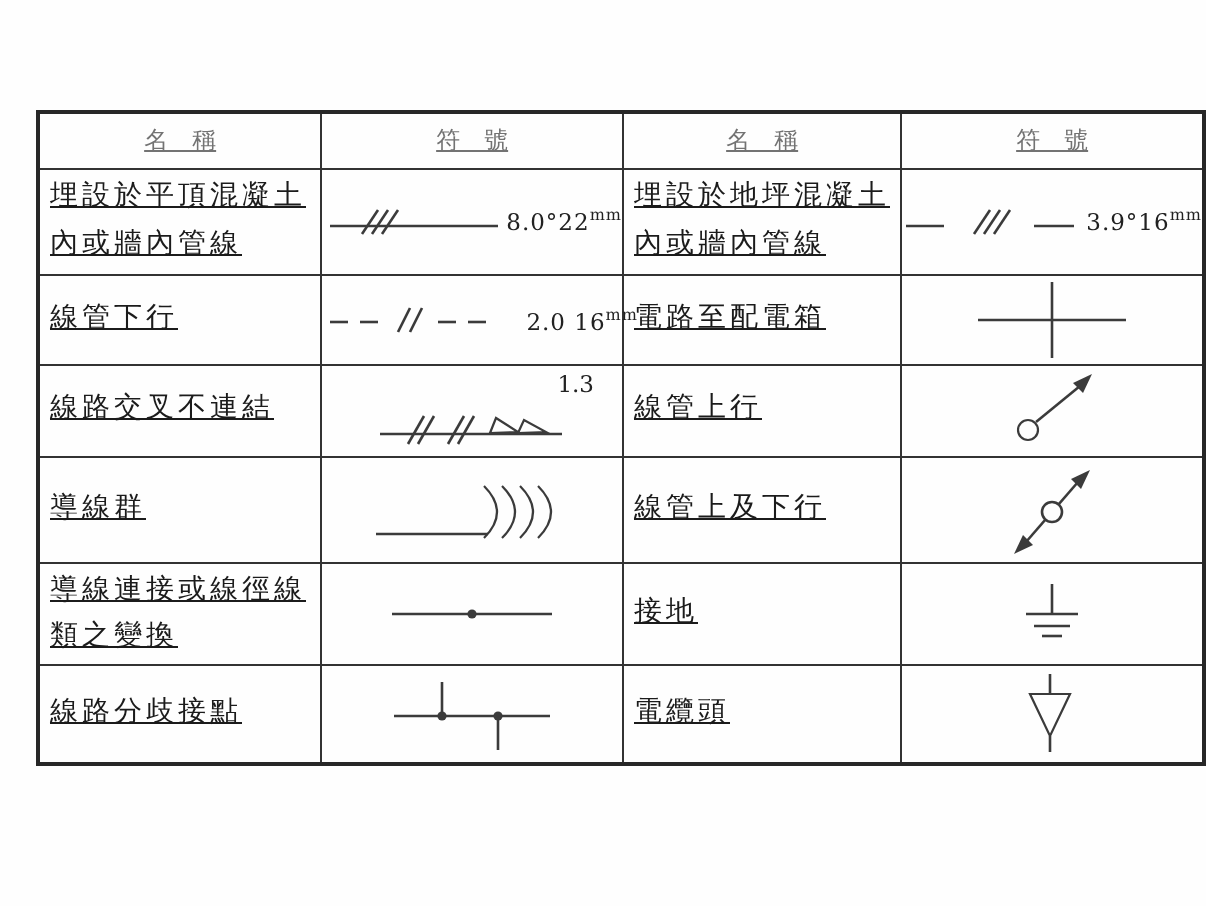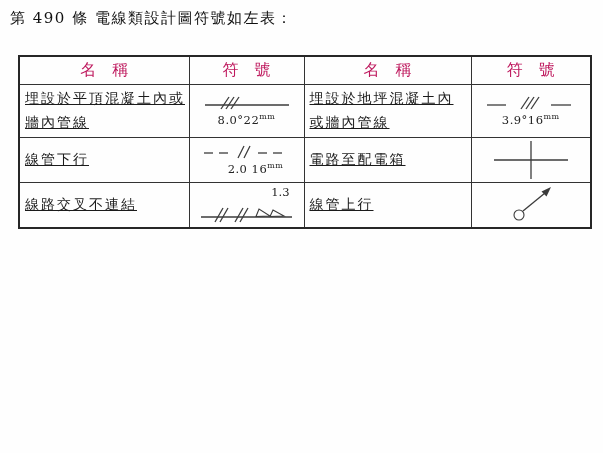--- a/index.html
+++ b/index.html
@@ -2,39 +2,38 @@
 <html><head>
 <meta charset="utf-8">
 <style>
   * { margin:0; padding:0; box-sizing:border-box; }
   body { background:#fff; font-family:"DejaVu Serif","Liberation Serif",serif; color:#1b1b1b; }
   .page { position:relative; width:603px; height:453px; background:#fefefe; overflow:hidden; }
   .title { position:absolute; left:10px; top:9px; font-size:15px; letter-spacing:1.5px; color:#111; }
   table.sym-table { position:absolute; left:18px; top:55px; border-collapse:collapse; table-layout:fixed;
                     border:2px solid #272727; }
   .sym-table th, .sym-table td { border:1px solid #333; vertical-align:middle; }
-  .sym-table th { font-size:16px; font-weight:normal; text-align:center; height:28px; color:#be185d; }
+  .sym-table th { font-size:12px; font-weight:normal; text-align:center; height:28px; color:#737373;text-decoration:underline; }
   td.name { font-size:14px; letter-spacing:2px; padding:2px 3px 2px 5px; line-height:1.65;text-decoration:underline; }
   td.sym { text-align:center; }
-  .symwrap { display:flex; flex-direction:column; align-items:center; justify-content:center; }
+  .symwrap { display:flex; flex-direction:row; justify-content:center; }
   .sublabel { font-size:11.5px; letter-spacing:0.5px; color:#222; margin-top:1px; }
   .sublabel sup { font-size:8px; }
   .shift-r { transform:translateX(9px); }
   .rel { position:relative; }
   .toplabel { position:absolute; top:2px; right:14px; font-size:11.5px; color:#222;text-align:right; }
   svg .ln { stroke:#3b3b3b; stroke-width:1.3; fill:none; }
   svg .fl { fill:#3b3b3b; stroke:none; }
   svg .op { stroke:#3b3b3b; stroke-width:1.1; fill:none; }
   svg .wh { stroke:#3b3b3b; stroke-width:1.3; fill:#fefefe; }
 </style>
 </head>
 <body>
 
 <div class="page">
-  <div class="title">第 490 條  電線類設計圖符號如左表：</div>
 
   <table class="sym-table">
     <colgroup>
       <col style="width:170px">
         <col style="width:115px">
         <col style="width:167px">
         <col style="width:120px">
     </colgroup>
     <tbody>
         <tr>
@@ -120,17 +119,88 @@
           <svg width="60" height="44">
             <circle class="op" cx="18" cy="32" r="5"></circle>
             <line class="ln" x1="22" y1="28" x2="44" y2="10"></line>
             <polygon class="fl" points="50,4 45.5,13.5 40.5,8.5"></polygon>
           </svg>
         </div>
       </td>
     </tr>
 
 
-
-
+    <tr style="height:48px">
+      <td class="name">導線群</td>
+      <td class="sym">
+        <div class="symwrap">
+          <svg width="100" height="40">
+            <line class="ln" x1="2" y1="32" x2="58" y2="32"></line>
+            <path class="op" d="M56,8 q13,13 0,26"></path>
+            <path class="op" d="M65,8 q13,13 0,26"></path>
+            <path class="op" d="M74,8 q13,13 0,26"></path>
+            <path class="op" d="M83,8 q13,13 0,26"></path>
+          </svg>
+        </div>
+      </td>
+      <td class="name">線管上及下行</td>
+      <td class="sym">
+        <div class="symwrap">
+          <svg width="62" height="52">
+            <line class="ln" x1="18" y1="42" x2="44" y2="12"></line>
+            <circle class="wh" cx="31" cy="27" r="5"></circle>
+            <polygon class="fl" points="50,6 45.5,15.5 40.5,10.5"></polygon>
+            <polygon class="fl" points="12,48 21.5,43.5 16.5,38.5"></polygon>
+          </svg>
+        </div>
+      </td>
+    </tr>
+
+    <tr style="height:50px">
+      <td class="name">導線連接或線徑線類之變換</td>
+      <td class="sym">
+        <div class="symwrap">
+          <svg width="90" height="12">
+            <line class="ln" x1="5" y1="6" x2="85" y2="6"></line>
+            <circle class="fl" cx="45" cy="6" r="2.3"></circle>
+          </svg>
+        </div>
+      </td>
+      <td class="name">接地</td>
+      <td class="sym">
+        <div class="symwrap">
+          <svg width="50" height="36">
+            <line class="ln" x1="25" y1="3" x2="25" y2="18"></line>
+            <line class="ln" x1="12" y1="18" x2="38" y2="18"></line>
+            <line class="ln" x1="16" y1="24" x2="34" y2="24"></line>
+            <line class="ln" x1="20" y1="29" x2="30" y2="29"></line>
+          </svg>
+        </div>
+      </td>
+    </tr>
+
+    <tr style="height:50px">
+      <td class="name">線路分歧接點</td>
+      <td class="sym">
+        <div class="symwrap">
+          <svg width="90" height="42">
+            <line class="ln" x1="6" y1="22" x2="84" y2="22"></line>
+            <line class="ln" x1="30" y1="22" x2="30" y2="5"></line>
+            <circle class="fl" cx="30" cy="22" r="2.3"></circle>
+            <line class="ln" x1="58" y1="22" x2="58" y2="39"></line>
+            <circle class="fl" cx="58" cy="22" r="2.3"></circle>
+          </svg>
+        </div>
+      </td>
+      <td class="name">電纜頭</td>
+      <td class="sym">
+        <div class="symwrap">
+          <svg width="42" height="44">
+            <line class="ln" x1="20" y1="2" x2="20" y2="12"></line>
+            <path class="op" d="M10,12 L30,12 L20,33 Z"></path>
+            <line class="ln" x1="20" y1="33" x2="20" y2="41"></line>
+          </svg>
+        </div>
+      </td>
+    </tr>
   </tbody>
     </table>
 </div>
 
 </body></html>

